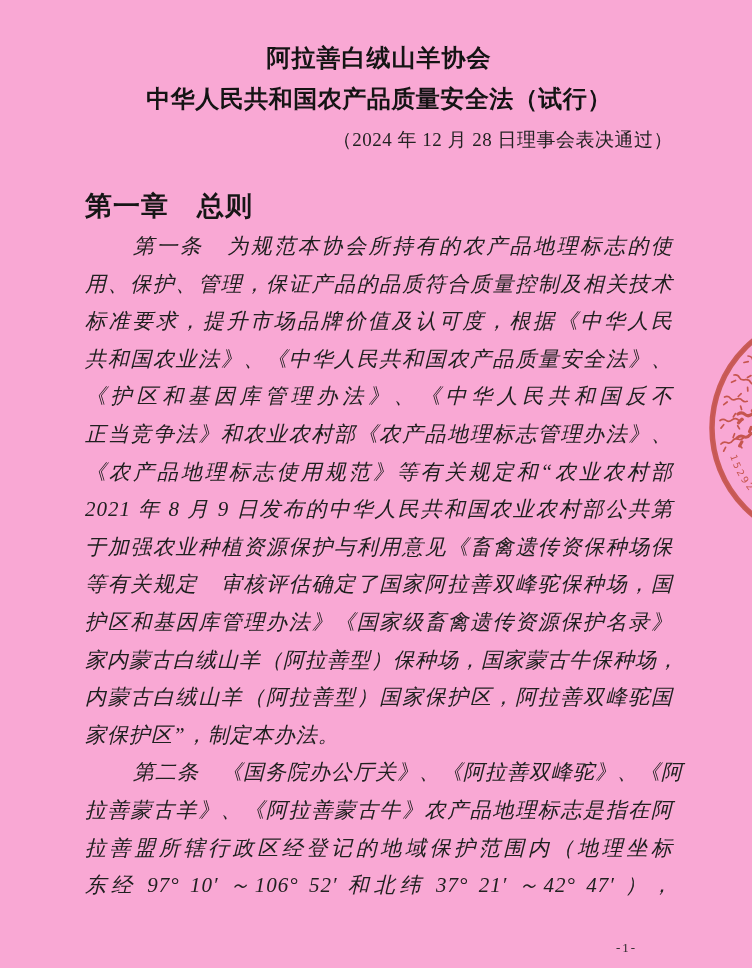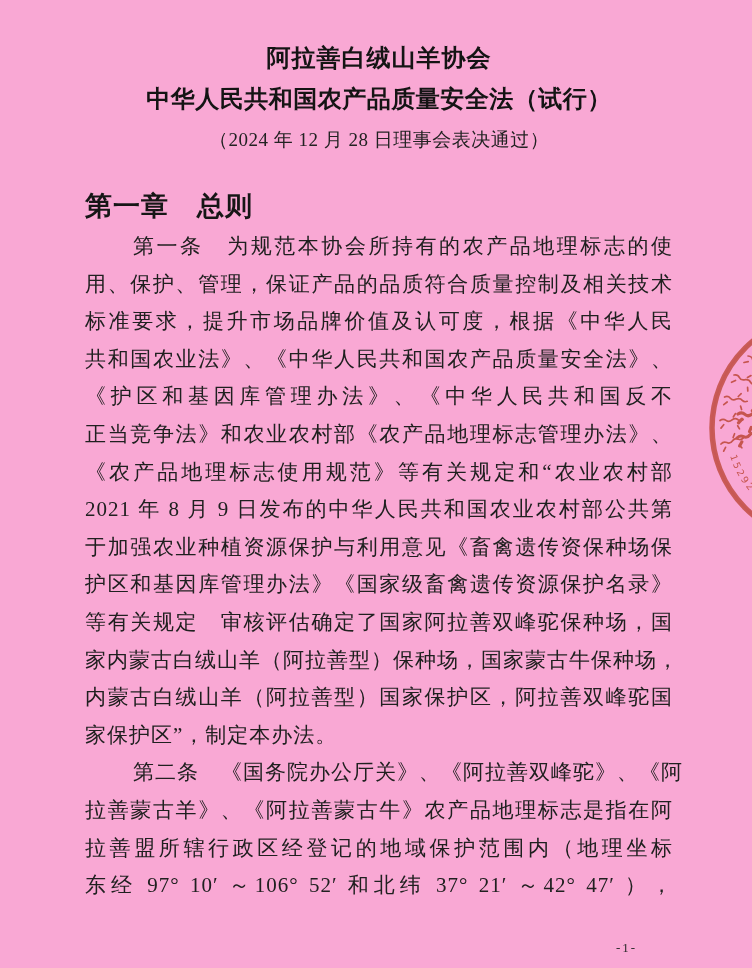--- a/index.html
+++ b/index.html
@@ -30,21 +30,21 @@
   .title-2 {
     text-align: center;
     font-family: "Liberation Sans", "DejaVu Sans", sans-serif;
     font-weight: 700;
     font-size: 24px;
     line-height: 42px;
     letter-spacing: 0.5px;
     color: #141414;
   }
   .date-line {
-    text-align: center;
+    text-align: right;
     font-size: 19px;
     line-height: 36px;
     margin-top: 2px;
     letter-spacing: 0.5px;
     color: #222;
   }
   .chapter {
     font-family: "Liberation Sans", "DejaVu Sans", sans-serif;
     font-weight: 700;
     font-size: 27px;
@@ -57,20 +57,21 @@
   .line {
     font-size: 21px;
     line-height: 37.6px;
     height: 37.6px;
     letter-spacing: 1px;
     text-align: justify;
     text-align-last: justify;
     text-justify: inter-character;
     white-space: nowrap;
     color: #202020;
+    font-style: italic;
   }
   .line.indent { padding-left: 48px; }
   .line.short { text-align-last: left; }
   .page-number {
     position: absolute;
     left: 616px;
     top: 940px;
     font-size: 13px;
     letter-spacing: 2px;
     color: #2a2a2a;
@@ -98,22 +99,22 @@
     <div class="body-block">
       <div class="line indent">第一条　为规范本协会所持有的农产品地理标志的使</div>
       <div class="line">用、保护、管理，保证产品的品质符合质量控制及相关技术</div>
       <div class="line">标准要求，提升市场品牌价值及认可度，根据《中华人民</div>
       <div class="line">共和国农业法》、《中华人民共和国农产品质量安全法》、</div>
       <div class="line">《护区和基因库管理办法》、《中华人民共和国反不</div>
       <div class="line">正当竞争法》和农业农村部《农产品地理标志管理办法》、</div>
       <div class="line">《农产品地理标志使用规范》等有关规定和“农业农村部</div>
       <div class="line">2021 年 8 月 9 日发布的中华人民共和国农业农村部公共第</div>
       <div class="line">于加强农业种植资源保护与利用意见《畜禽遗传资保种场保</div>
+      <div class="line">等有关规定　审核评估确定了国家阿拉善双峰驼保种场，国</div>
       <div class="line">护区和基因库管理办法》《国家级畜禽遗传资源保护名录》</div>
-      <div class="line">等有关规定　审核评估确定了国家阿拉善双峰驼保种场，国</div>
       <div class="line">家内蒙古白绒山羊（阿拉善型）保种场，国家蒙古牛保种场，</div>
       <div class="line">内蒙古白绒山羊（阿拉善型）国家保护区，阿拉善双峰驼国</div>
       <div class="line short">家保护区”，制定本办法。</div>
       <div class="line indent">第二条　《国务院办公厅关》、《阿拉善双峰驼》、《阿</div>
       <div class="line">拉善蒙古羊》、《阿拉善蒙古牛》农产品地理标志是指在阿</div>
       <div class="line">拉善盟所辖行政区经登记的地域保护范围内（地理坐标</div>
       <div class="line">东经 97° 10′ ～106° 52′ 和北纬 37° 21′ ～42° 47′ ），</div>
     </div>
   </div>
 

